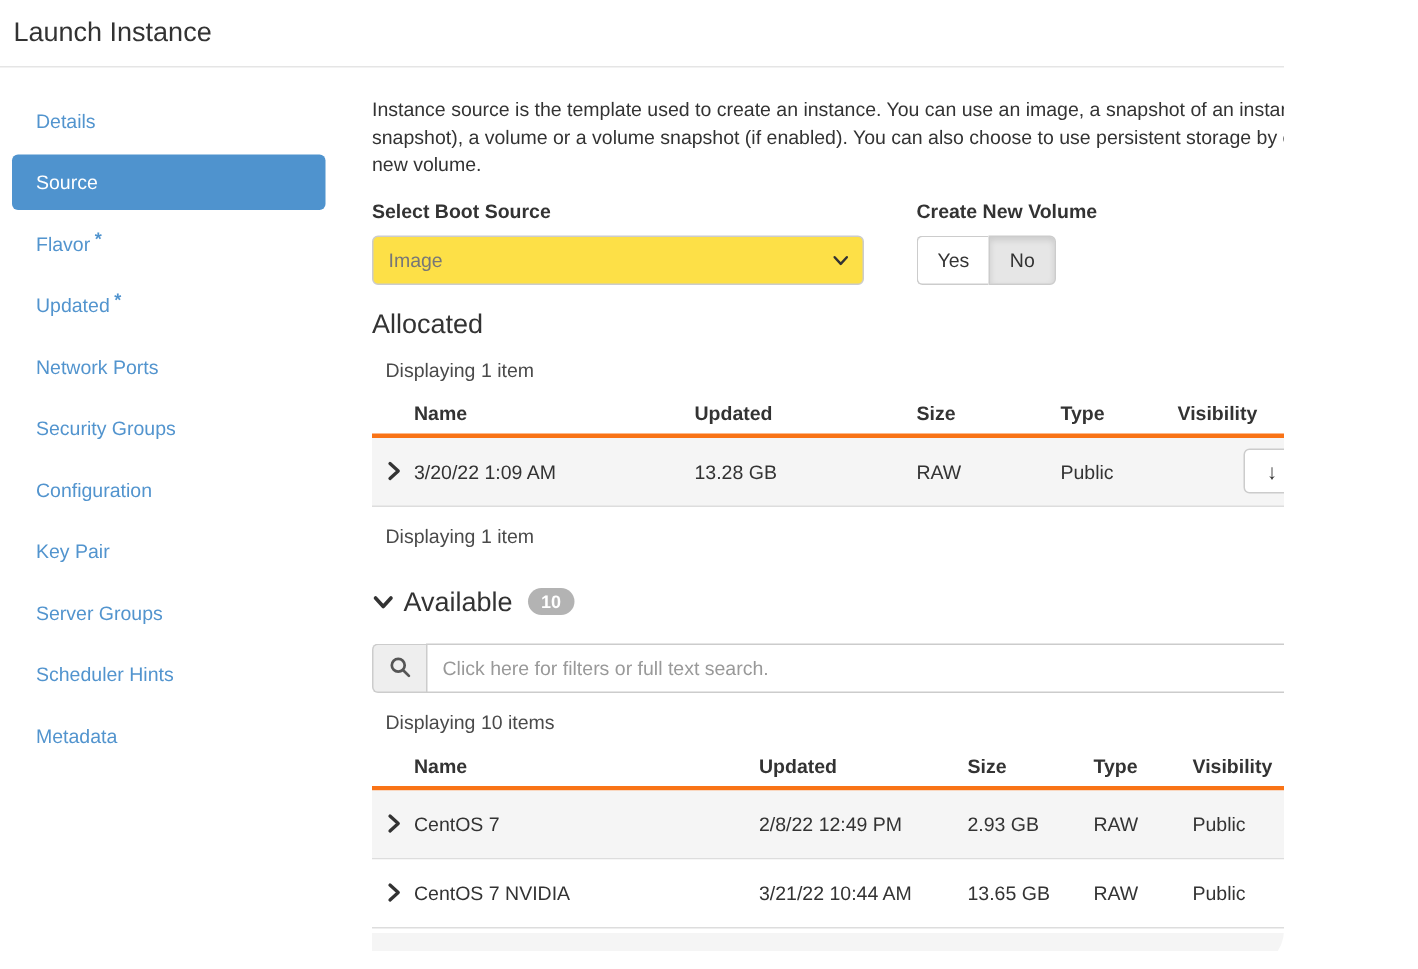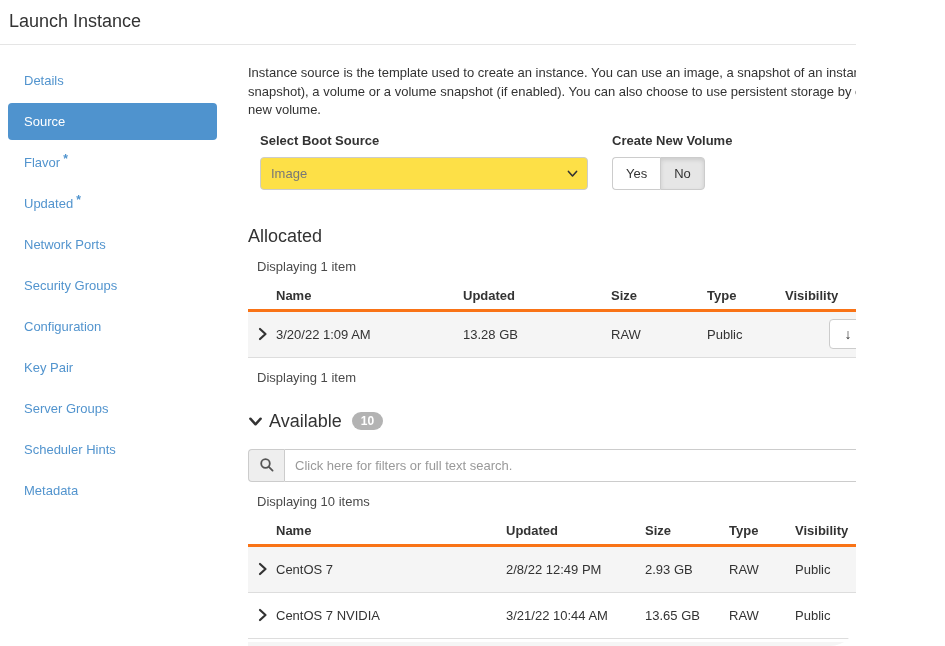--- a/index.html
+++ b/index.html
@@ -43,40 +43,40 @@
   }
   .nav-item.active { background:#4f93ce; color:#fff; }
   .req-star { color:#4f93ce; font-weight:700; margin-left:3px; position:relative; top:-4px; font-size:12px; }
 
   
   .main { position:absolute; left:248px; top:45px; width:684px; }
   .description { margin-top:19px; font-size:13px; line-height:1.43; color:#333; }
 
   .form-row { display:flex; margin-top:13px; }
   .field-label { font-weight:700; font-size:13px; color:#333; margin-bottom:9px; display:block; }
-  .boot-group { width:328px;margin-left:12px; }
+  .boot-group { width:328px; }
   .select-wrap { position:relative; width:328px; }
   .boot-select {
     width:100%; height:33px; border:1px solid #ccc; border-radius:4px;
     background:#fde047; color:#777; font-size:13px; padding:0 28px 0 10px;
     appearance:none; -webkit-appearance:none; -moz-appearance:none;
     font-family:"Liberation Sans", sans-serif; cursor:pointer;
   }
   .select-caret { position:absolute; right:9px; top:10px; pointer-events:none; }
-  .volume-group { margin-left:24px; }
+  .volume-group { margin-left:35px; }
   .toggle-group { display:flex; }
   .toggle-btn {
     height:33px; padding:0 13px; font-size:13px; color:#333; background:#fff;
     border:1px solid #ccc; cursor:pointer; font-family:"Liberation Sans", sans-serif;
   }
   .toggle-btn.yes { border-radius:4px 0 0 4px; border-right:none; }
   .toggle-btn.no { border-radius:0 4px 4px 0; }
   .toggle-btn.selected { background:#e6e6e6; box-shadow:inset 0 2px 4px rgba(0,0,0,.12); }
 
-  .section-heading { font-size:18px; font-weight:400; color:#333; margin-top:36px; }
+  .section-heading { font-size:18px; font-weight:400; color:#333; margin-top:16px; }
   .count-line { margin-top:12px; padding-left:9px; font-size:13px; color:#4a4a4a; }
 
   
   .tbl { margin-top:8px; }
   .tbl-head, .tbl-row { display:grid; align-items:center; }
   .alloc .tbl-head, .alloc .tbl-row { grid-template-columns:28px 187px 148px 96px 78px 86px 1fr; }
   .avail-t .tbl-head, .avail-t .tbl-row { grid-template-columns:28px 230px 139px 84px 66px 76px 1fr; }
   .tbl-head { height:30px; border-bottom:3px solid #f97316; }
   .tbl-head span { font-weight:700; font-size:13px; color:#333; }
   .tbl-row { height:46px; border-bottom:1px solid #ddd; background:#fff; }

